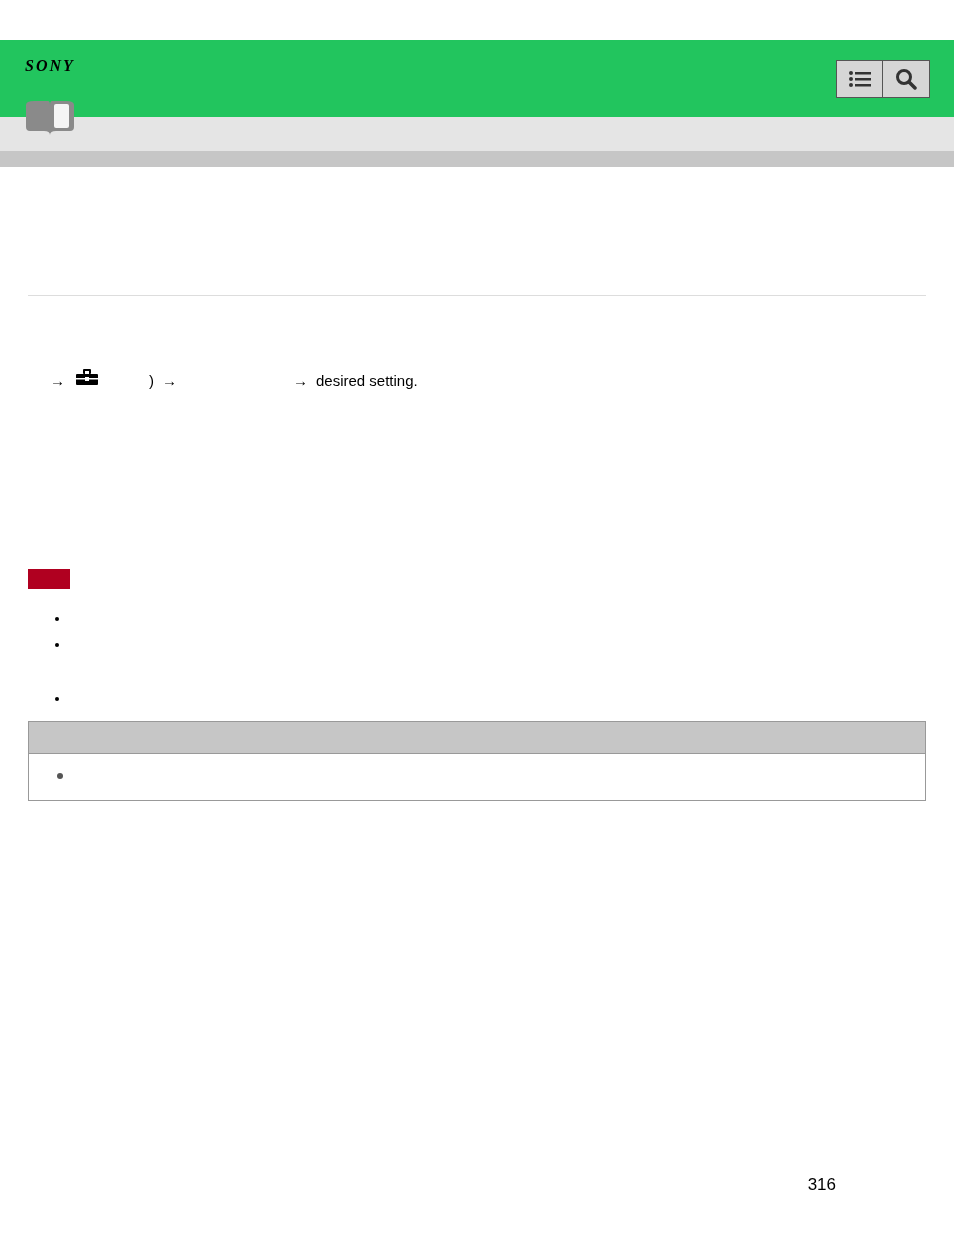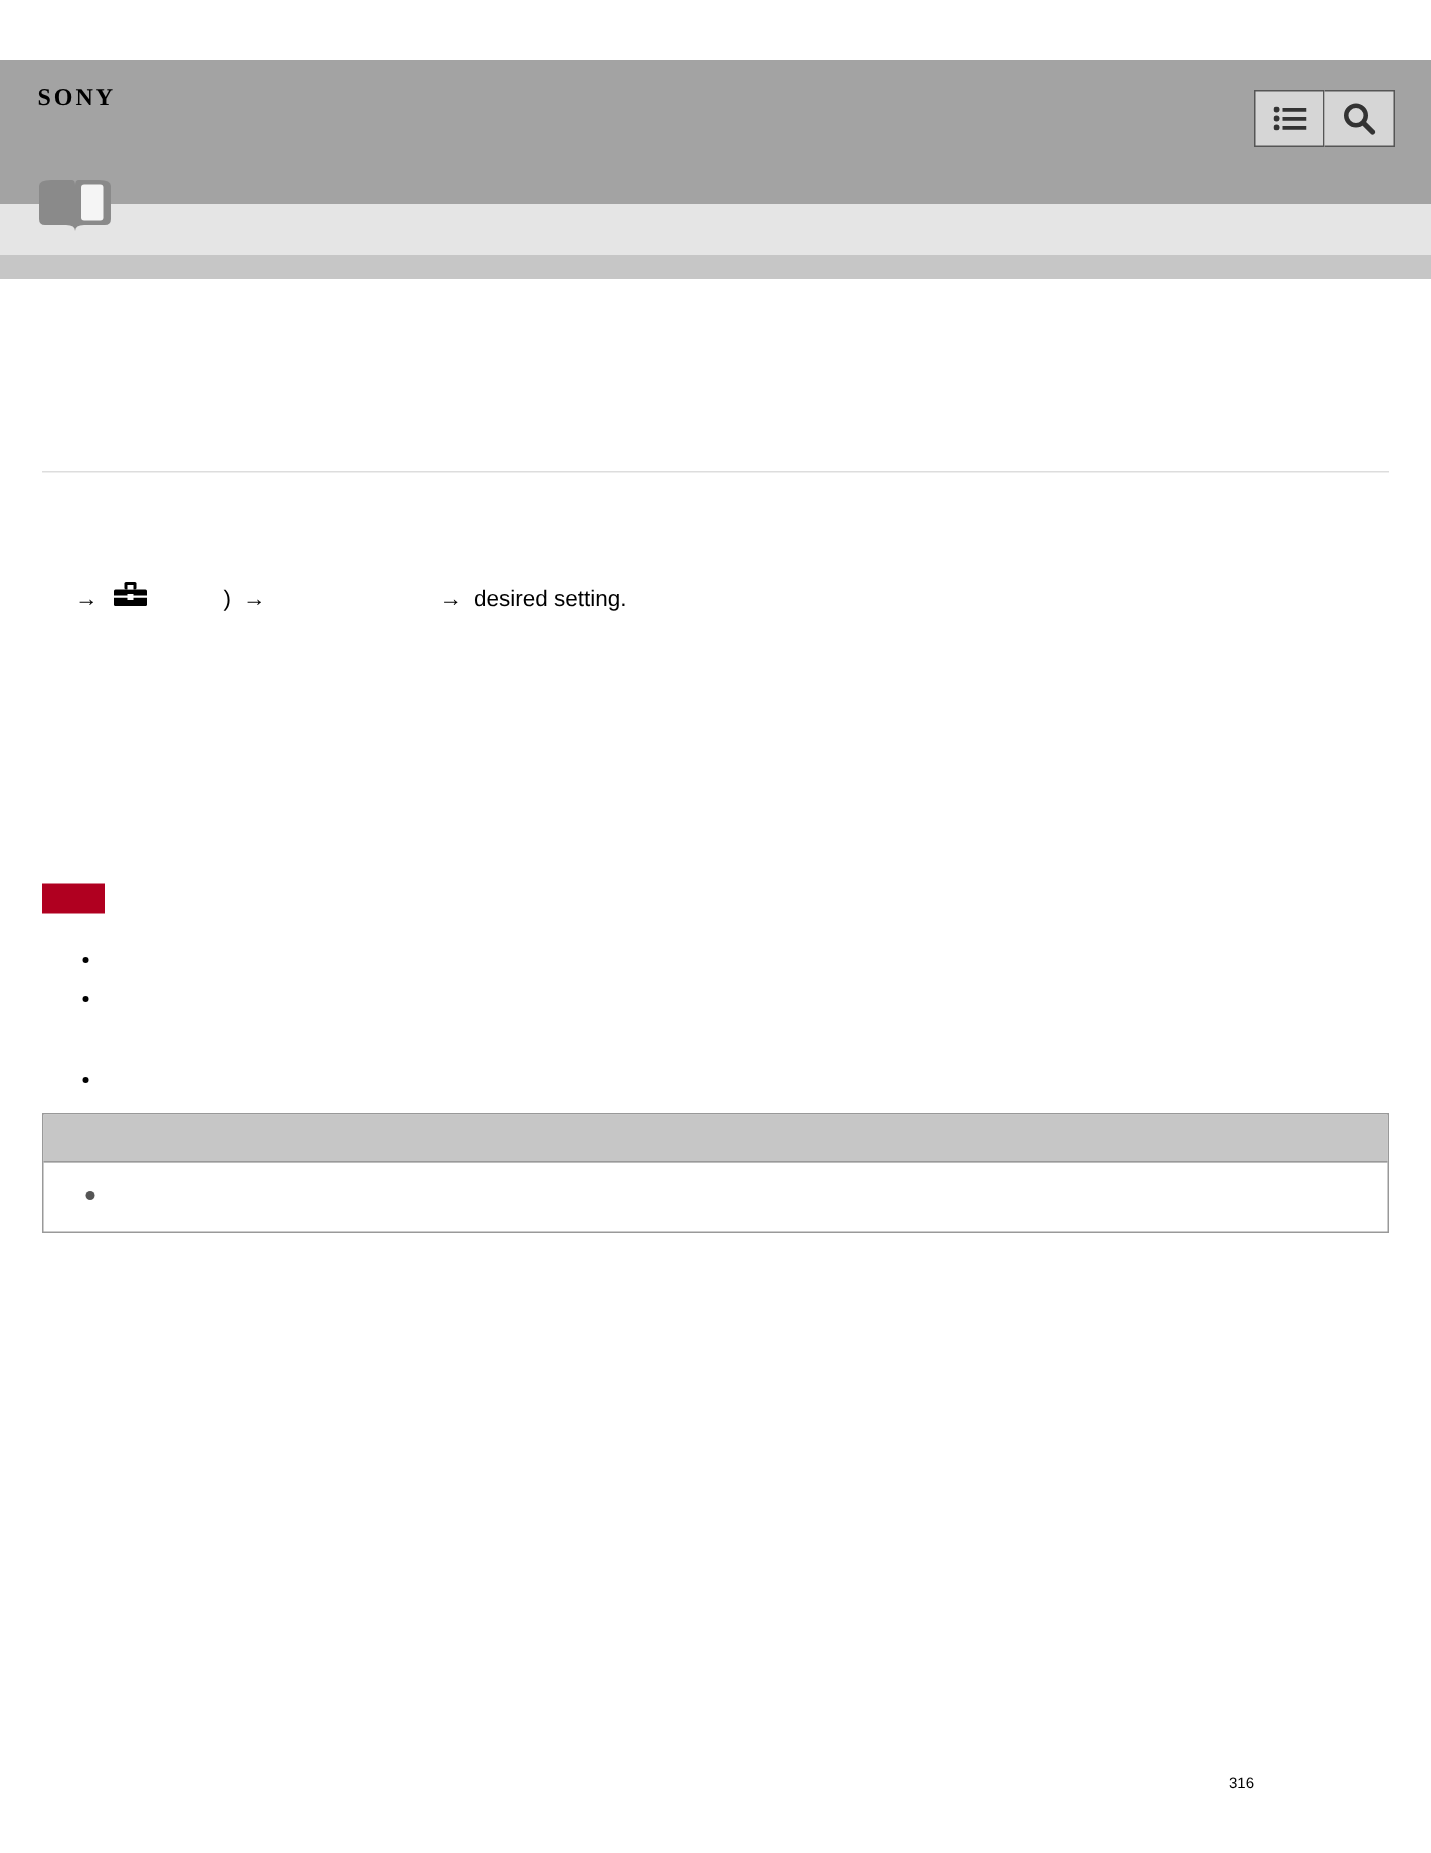--- a/index.html
+++ b/index.html
@@ -6,23 +6,24 @@
   body {
     font-family: Arial, Helvetica, sans-serif;
     background: #fff;
     width: 954px;
     height: 1235px;
     position: relative;
     color: #000;
   }
   .top-pad { height: 40px; background: #fff; }
   .header {
-    background: #a3a3a3;
+    background: #22c55e;
     position: relative;
-    height: 96px;
+    height: 77px;
+    font-style: italic;
   }
   .logo {
     position: absolute;
     left: 25px;
     top: 17px;
     font-family: "Times New Roman", serif;
     font-size: 16px;
     font-weight: bold;
     letter-spacing: 2px;
   }
@@ -117,21 +118,21 @@
     width: 6px; height: 6px;
     background: #555;
     border-radius: 50%;
     vertical-align: middle;
     margin-right: 8px;
   }
   .page-num {
     position: absolute;
     bottom: 40px;
     right: 118px;
-    font-size: 10px;
+    font-size: 17px;
   }
 </style>
 </head>
 <body>
 
 <div class="top-pad"></div>
 
 <div class="header">
   <div class="logo">SONY</div>
   <div class="header-icons">

